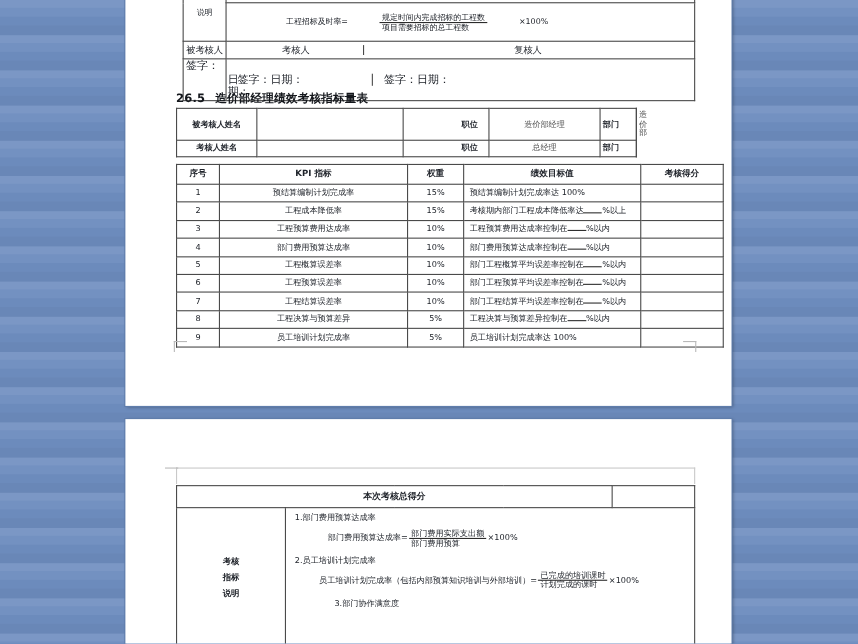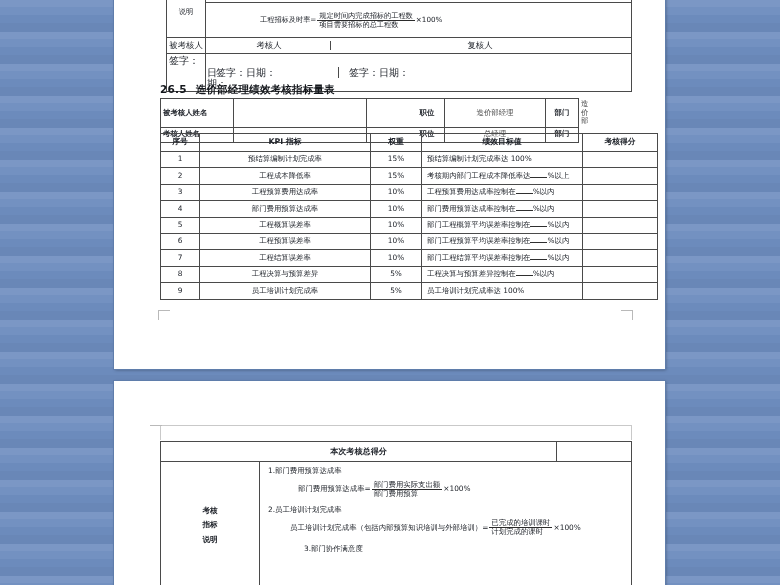--- a/index.html
+++ b/index.html
@@ -113,41 +113,41 @@
 
   
   #info-table {
     position: absolute;
     left: 46px;
     top: 112px;
     width: 402px;
     font-size: 7.4px;
   }
   #info-table td { height: 12px; }
-  #info-table .k { width: 68px; font-weight: bold; }
+  #info-table .k { width: 68px; font-weight: bold; text-align: center; }
   #info-table .v-name { width: 128px; }
   #info-table .k2 { width: 30px; font-weight: bold; text-align: center; padding-left: 45px; }
   #info-table .v-pos { width: 96px; text-align: center; color: #4d4d4d; }
-  #info-table .k3 { width: 28px; font-weight: bold; text-align: center; }
+  #info-table .k3 { width: 28px; font-weight: bold; text-align: left; }
   #info-table .v-dep { text-align: center; color: #4d4d4d; }
 
   
   .crop {
     position: absolute;
     border-color: #b9b9b9;
     border-style: solid;
     width: 11px;
     height: 9px;
   }
 
   
   #kpi-table {
     position: absolute;
     left: 46px;
-    top: 147px;
+    top: 163px;
     width: 472px;
     font-size: 7.4px;
   }
   #kpi-table td { height: 13.4px; }
   #kpi-table thead td { height: 15px; font-weight: bold; font-size: 7.8px; }
   .col-no   { width: 34px; }
   .col-kpi  { width: 166px; }
   .col-w    { width: 46px; }
   .col-goal { width: 156px; }
   .col-score{ width: 70px; }
@@ -208,21 +208,21 @@
   <div class="page-inner">
 
     <table class="doc" id="top-table">
       <tbody>
           <tr>
         <td class="note-label c" rowspan="2">说明</td>
         <td class="note-body l">2.工程招标及时率</td>
       </tr>
       <tr>
         <td class="note-body" style="height:32px;">
-          <div class="eqline" style="padding-left:52px;">
+          <div class="eqline" style="padding-left:52px;gap:28px;">
             <span>工程招标及时率=</span>
             <span class="frac">
               <span class="num">规定时间内完成招标的工程数</span>
               <span class="den">项目需要招标的总工程数</span>
             </span>
             <span>×100%</span>
           </div>
         </td>
       </tr>
       <tr class="sig-head">

